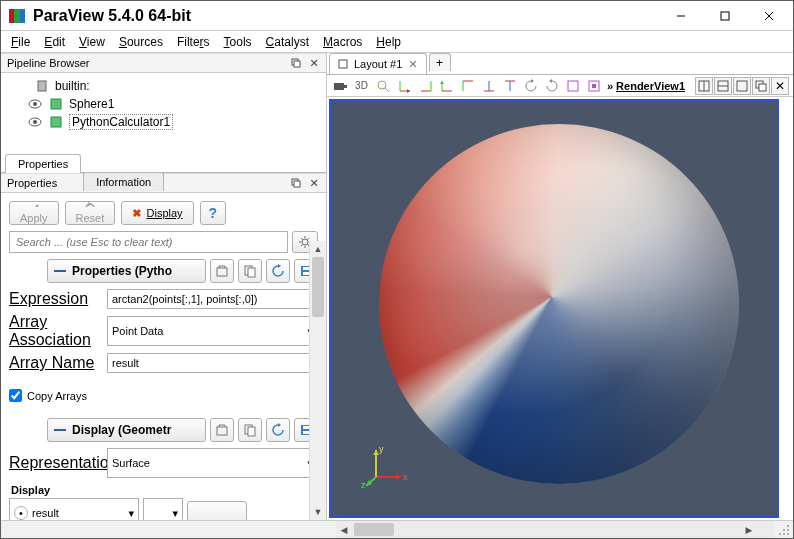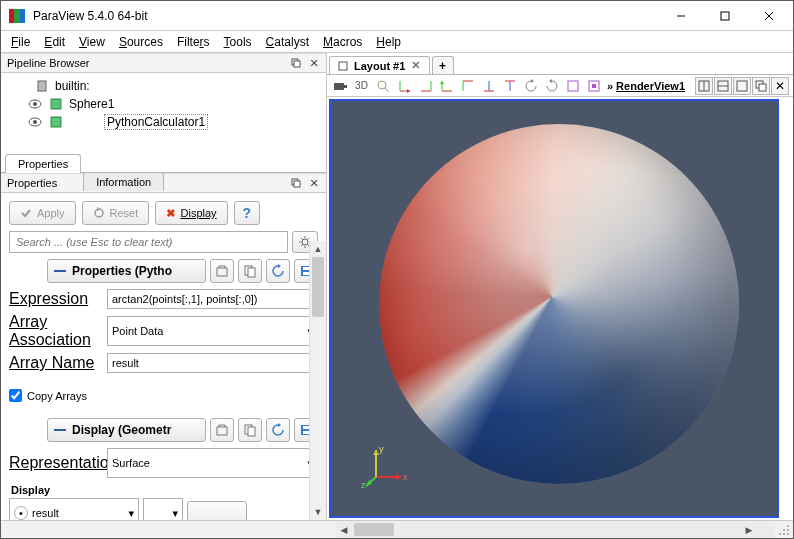--- a/index.html
+++ b/index.html
@@ -1,62 +1,62 @@
 <!DOCTYPE html>
 <html><head>
 <meta charset="utf-8">
 <style>
   * { box-sizing: border-box; margin: 0; padding: 0; font-family: "Segoe UI", Tahoma, sans-serif; }
   body { background: #fff; font-size: 12px; color: #000; }
   .window { width: 794px; height: 539px; border: 1px solid #5a5a5a; display: flex; flex-direction: column; background: #fff; }
   .titlebar { height: 30px; display: flex; align-items: center; padding: 0 2px 0 8px; border-bottom: 1px solid #ccc; }
   .app-icon { width: 16px; height: 14px; margin-right: 8px; background: linear-gradient(90deg, #c8122b 0 33%, #2a9d3c 33% 66%, #1c74c7 66% 100%); }
-  .title { flex: 1; font-size: 12px; }
+  .title { flex: 1; font-size: 16px; font-weight: bold; }
   .winbtns { display: flex; }
   .winbtn { width: 44px; height: 28px; display: flex; align-items: center; justify-content: center; }
   .winbtn svg { width: 10px; height: 10px; }
   .menubar { height: 22px; display: flex; align-items: center; gap: 14px; padding: 0 10px; border-bottom: 1px solid #ccc; }
   .menubar span u { text-decoration: underline; }
   .body { flex: 1; display: flex; min-height: 0; }
   .left { width: 326px; display: flex; flex-direction: column; border-right: 1px solid #c9c9c9; }
   .panel-header { height: 20px; background: #f4f4f4; border-top: 1px solid #dcdcdc; border-bottom: 1px solid #c9c9c9; display: flex; align-items: center; padding: 0 4px 0 6px; font-size: 11px; }
   .panel-header .spacer { flex: 1; }
   .panel-header .pbtn { width: 16px; height: 16px; display: flex; align-items: center; justify-content: center; margin-left: 2px; color: #444; }
   .pipeline { padding: 4px 6px; height: 76px; overflow: hidden; }
   .pipe-row { display: flex; align-items: center; height: 18px; gap: 6px; padding-left: 6px; }
   .eye { width: 16px; height: 16px; display: flex; align-items: center; justify-content: center; color: #666; }
   .pipe-icon { width: 14px; height: 14px; display: flex; align-items: center; justify-content: center; }
-  .dotted { border: 1px dotted #888; padding: 0 2px; margin-left: 35px; }
+  .dotted { border: 1px dotted #888; padding: 0 2px; }
   .tabs { display: flex; border-bottom: 1px solid #b5b5b5; padding-left: 4px; height: 24px; align-items: flex-end; }
   .tab { padding: 3px 12px; border: 1px solid #b5b5b5; border-bottom: none; border-radius: 3px 3px 0 0; margin-right: 2px; background: #ececec; font-size: 11px; position: relative; top: 19px; }
   .tab.active { background: #fff; font-weight: normal; top: 1px; }
   .props-body { flex: 1; overflow: hidden; padding: 4px 6px; position: relative; }
   .btnrow { display: flex; gap: 6px; margin: 4px 2px; align-items: center; }
   .btn { height: 24px; border: 1px solid #adadad; background: linear-gradient(#fdfdfd,#ececec); border-radius: 3px; padding: 0 10px; display: flex; align-items: center; gap: 5px; font-size: 11px; }
-  .btn.disabled { color: #9a9a9a; }
+  .btn.disabled { color: #9a9a9a; flex-direction: column; }
   .searchrow { display: flex; gap: 4px; margin: 6px 2px; }
   .searchrow input { flex: 1; height: 22px; border: 1px solid #adadad; padding: 0 6px; font-style: italic; color: #888; font-size: 11px; }
   .gearbtn { width: 26px; height: 22px; border: 1px solid #adadad; background: linear-gradient(#fdfdfd,#ececec); border-radius: 3px; display: flex; align-items: center; justify-content: center; }
   .section-row { display: flex; gap: 4px; margin: 6px 2px; align-items: center; }
   .section-label { flex: 1; height: 24px; border: 1px solid #adadad; background: linear-gradient(#fdfdfd,#e8e8e8); border-radius: 3px; display: flex; align-items: center; padding: 0 6px; font-weight: bold; gap: 6px; margin-left: 38px; }
   .ibtn { width: 24px; height: 24px; border: 1px solid #adadad; background: linear-gradient(#fdfdfd,#ececec); border-radius: 3px; display: flex; align-items: center; justify-content: center; }
   .form-row { display: flex; align-items: center; margin: 4px 2px; gap: 4px; }
   .form-label { width: 94px; font-size: 16px; text-decoration: underline; }
   .form-input { flex: 1; height: 20px; border: 1px solid #adadad; padding: 0 4px; font-size: 11px; }
   .form-select { flex: 1; height: 20px; border: 1px solid #adadad; padding: 14px 4px; font-size: 11px; background: #fff; display: flex; align-items: center; justify-content: space-between; }
   .checkbox-row { display: flex; align-items: flex-end; gap: 5px; margin: 16px 2px; font-size: 11px; }
   .subhead { font-weight: bold; margin: 6px 4px 2px; font-size: 11px; }
   .color-row { display: flex; align-items: center; gap: 4px; margin: 2px 2px; }
   .legend-sw { width: 14px; height: 14px; border: 1px solid #adadad; border-radius: 50%; display: flex; align-items: center; justify-content: center; }
   .scrollbar-v { position: absolute; right: 0; top: 48px; bottom: 0; width: 17px; background: #f0f0f0; border-left: 1px solid #ddd; }
   .scrollbar-v .thumb { position: absolute; top: 16px; left: 2px; right: 2px; height: 60px; background: #c9c9c9; border-radius: 2px; }
   .scrollbar-v .arrow-up, .scrollbar-v .arrow-down { position: absolute; left: 0; right: 0; height: 16px; display:flex; align-items:center; justify-content:center; color:#555; font-size:9px;}
   .scrollbar-v .arrow-up{top:0;} .scrollbar-v .arrow-down{bottom:0;}
   .right { flex: 1; display: flex; flex-direction: column; min-width: 0; }
-  .layout-tabs { height: 22px; display: flex; align-items: flex-end; padding-left: 2px; border-bottom: 1px solid #b5b5b5; font-weight: bold; }
+  .layout-tabs { height: 22px; display: flex; padding-left: 2px; border-bottom: 1px solid #b5b5b5; }
   .ltab { padding: 2px 8px; border: 1px solid #b5b5b5; border-bottom: none; border-radius: 3px 3px 0 0; background: #fff; display: flex; align-items: center; gap: 6px; font-size: 11px; }
   .ltab .x { color: #777; }
   .addtab { width: 22px; height: 18px; border: 1px solid #b5b5b5; border-bottom: none; background: #f6f6f6; display: flex; align-items: center; justify-content: center; margin-left: 2px; border-radius: 3px 3px 0 0;}
   .r-toolbar { height: 22px; display: flex; align-items: center; gap: 4px; padding: 0 4px; border-bottom: 1px solid #c9c9c9; }
   .r-toolbar .tbtn { width: 18px; height: 18px; display: flex; align-items: center; justify-content: center; }
   .rview-label { margin-left: auto; font-weight: bold; font-size: 11px; display: flex; align-items: center; gap: 3px; }
   .renderarea { flex: 1; position: relative; padding: 2px; }
   .render-frame { position: absolute; inset: 2px 14px 2px 2px; border: 2px solid #2a52d6; background: #4a5568; overflow: hidden; }
   .sphere {
     position: absolute; left: 50%; top: 50%; width: 360px; height: 360px;

